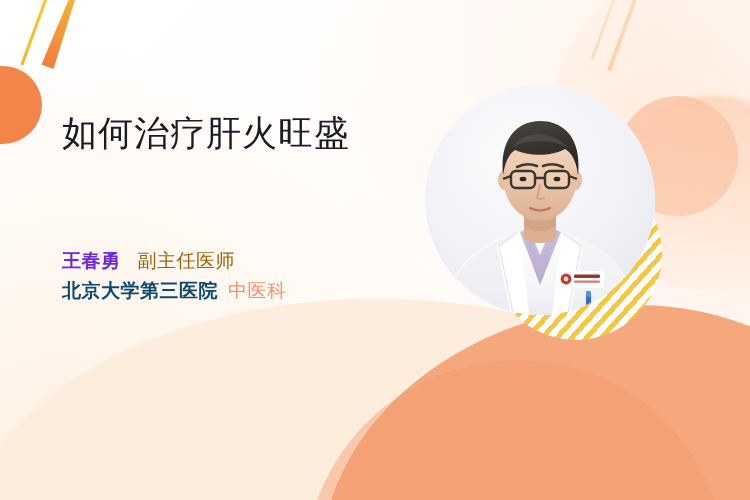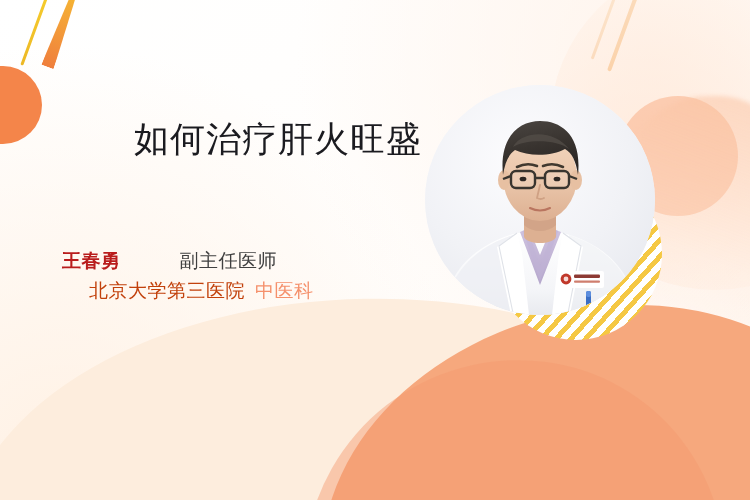--- a/index.html
+++ b/index.html
@@ -186,23 +186,22 @@
     border-radius: 50%;
     overflow: hidden;
     background: radial-gradient(circle at 42% 34%, #fbfbfd 0%, #f2f3f7 58%, #e9ebf1 100%);
   }
   .portrait svg { display: block; }
 
   
   .text-block {
     position: absolute;
     left: 62px;
-    top: 118px;
+    top: 112px;
     width: 360px;
-    text-align: right;
   }
   .title {
     font-size: 35px;
     line-height: 1.22;
     color: #1b1b20;
     letter-spacing: 1px;
     font-weight: 400;
     margin: 0;
     white-space: nowrap;
   }
@@ -212,33 +211,31 @@
     top: 246px;
     width: 380px;
   }
   .byline-row {
     font-size: 19px;
     line-height: 1.58;
     letter-spacing: 0.5px;
     white-space: nowrap;
   }
   .doc-name {
-    color: #b91c1c;
+    color: #6d28d9;
     font-weight: bold;
-    margin-right: 24px;
+    margin-right: 17px;
   }
   .doc-title {
-    color: #404040;
+    color: #a16207;
     font-weight: 400;
-    margin-left: 35px;
   }
   .doc-affil {
-    color: #c2410c;
-    font-weight: 400;
-    margin-left: 27px;
+    color: #0c4a6e;
+    font-weight: 700;
   }
   .doc-dept {
     color: #f5906b;
     font-weight: 400;
     margin-left: 10px;
     margin-top: 16px;
   }
 </style>
 </head>
 <body>

